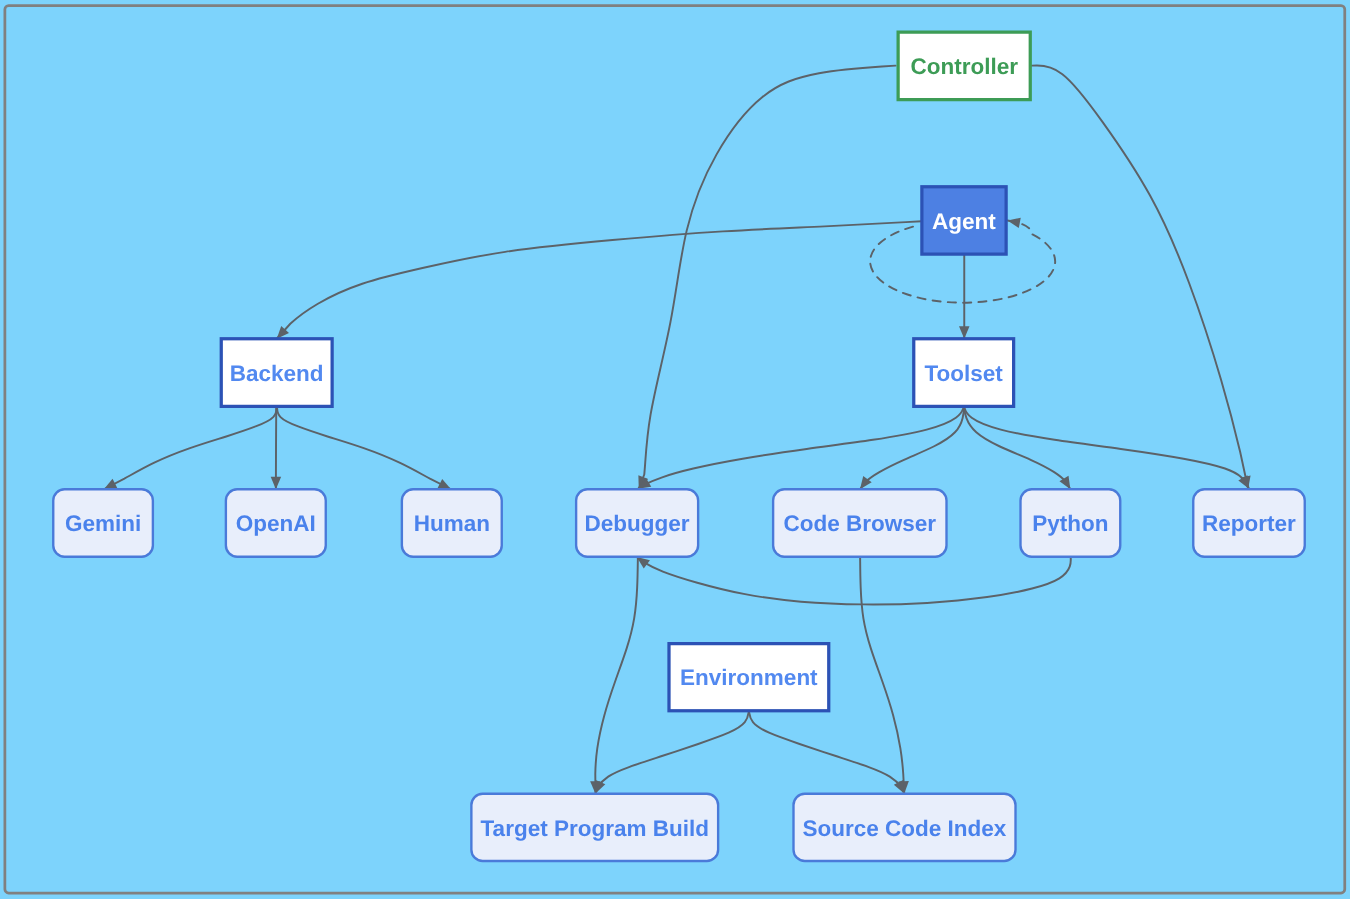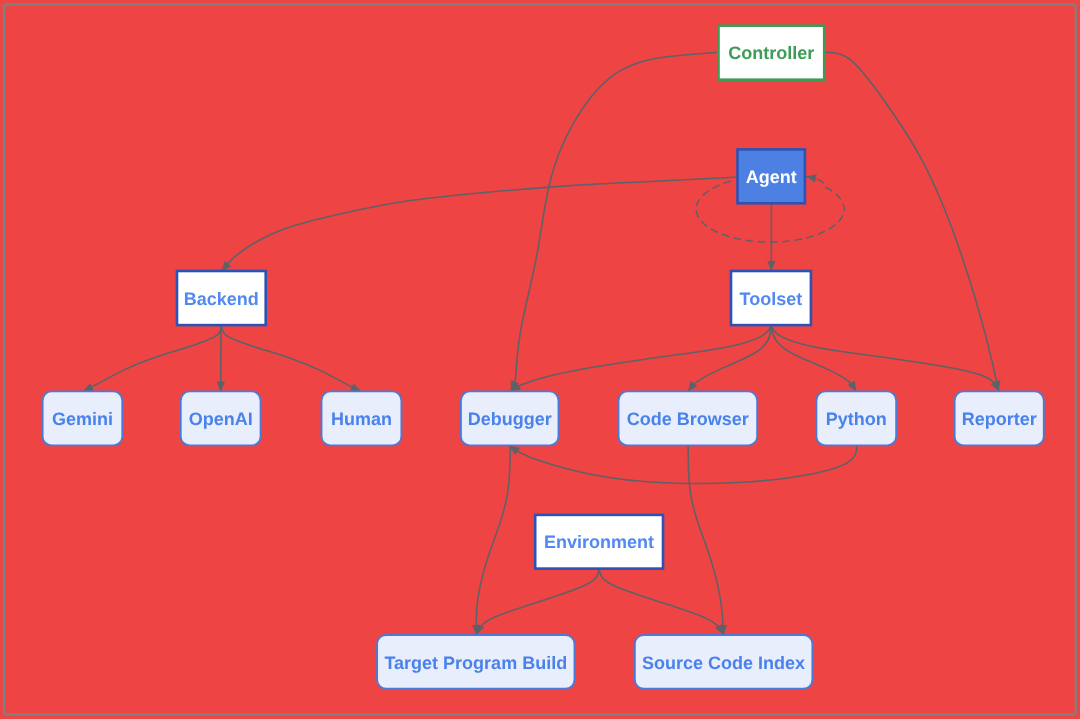--- a/index.html
+++ b/index.html
@@ -1,21 +1,21 @@
 <!DOCTYPE html>
 <html><head>
 <meta charset="utf-8">
 <style>
   html,body{margin:0;padding:0;background:#ffffff;}
   body{width:1080px;height:719px;overflow:hidden;
        font-family:"Liberation Sans",sans-serif;
        -webkit-font-smoothing:antialiased;
        -moz-osx-font-smoothing:grayscale;
        text-rendering:geometricPrecision;}
-  #stage{position:relative;width:1080px;height:719px;background:#ef4444;}
+  #stage{position:relative;width:1080px;height:719px;background:#7dd3fc;}
   #svgroot{display:block;position:absolute;left:0;top:0;transform:translateZ(0);}
   .nodelabel{font-family:"Liberation Sans",sans-serif;font-weight:bold;
              -webkit-font-smoothing:antialiased;
              font-size:18px;text-anchor:middle;}
   .edgepath{fill:none;}
   .frame{fill:none;}
 </style>
 </head>
 <body>
 

